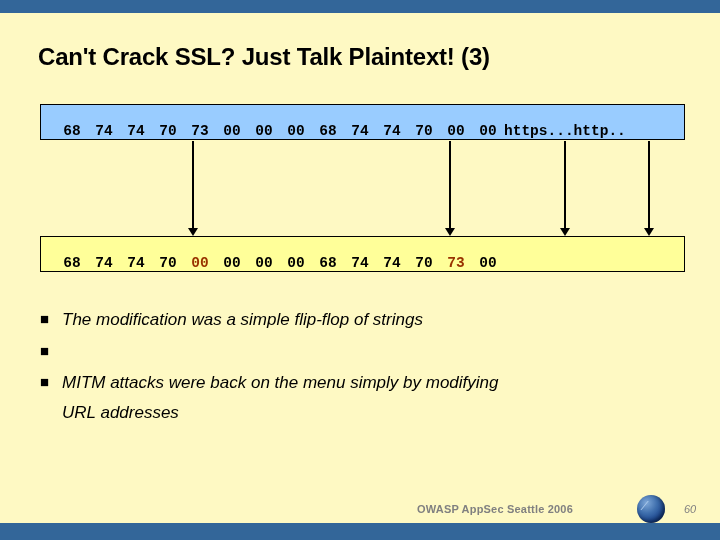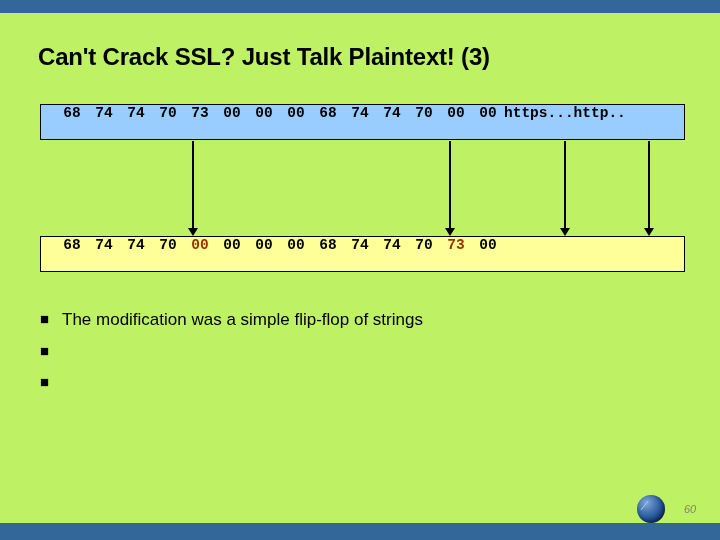--- a/index.html
+++ b/index.html
@@ -13,21 +13,21 @@
     font-family: "Liberation Sans", sans-serif;
     overflow: hidden;
     position: relative;
   }
 
   .slide {
     position: absolute;
     left: 0; top: 0;
     width: 720px;
     height: 540px;
-    background: #bef264;
+    background: #fef9c3;
   }
 
   
   .bar-top {
     position: absolute;
     left: 0; top: 0;
     width: 720px;
     height: 13px;
     background: #336699;
   }
@@ -54,21 +54,21 @@
 
   
   .hexbox {
     position: absolute;
     left: 40px;
     width: 645px;
     height: 36px;
     border: 1px solid #000000;
     box-sizing: border-box;
     display: flex;
-    align-items: flex-start;
+    align-items: flex-end;
     font-family: "Liberation Mono", "DejaVu Sans Mono", monospace;
     font-size: 14.5px;
     font-weight: bold;
     color: #000000;
     letter-spacing: 0px;
   }
   .hexbox-top {
     top: 104px;
     background: #99ccff;
   }
@@ -127,20 +127,21 @@
     flex: 0 0 auto;
     width: 22px;
     font-size: 15px;
     line-height: 22px;
     color: #000000;
   }
   .bullet-text {
     font-size: 17px;
     line-height: 23px;
     color: #000000;
+    font-style: italic;
   }
   .bullet-text .l2 {
     display: block;
     margin-top: 7px;
     margin-bottom: 2px;
   }
 
   
   .footer-text {
     position: absolute;
@@ -240,21 +241,23 @@
   <div class="bullets" id="bullet-list">
       <div class="bullet-item">
         <span class="bullet-mark">■</span>
         <span class="bullet-text"><span>The modification was a simple flip-flop of strings</span></span>
       </div>
       <div class="bullet-item">
         <span class="bullet-mark">■</span>
       </div>
       <div class="bullet-item">
         <span class="bullet-mark">■</span>
+        <span class="bullet-text"><span>MITM attacks were back on the menu simply by modifying</span><span class="l2">URL addresses</span></span>
       </div>
     </div>
 
+  <div class="footer-text">OWASP AppSec Seattle 2006</div>
   <div class="footer-logo">
     <span class="glyph">∕</span>
   </div>
   <div class="page-num">60</div>
 
 </div>
 
 </body></html>

